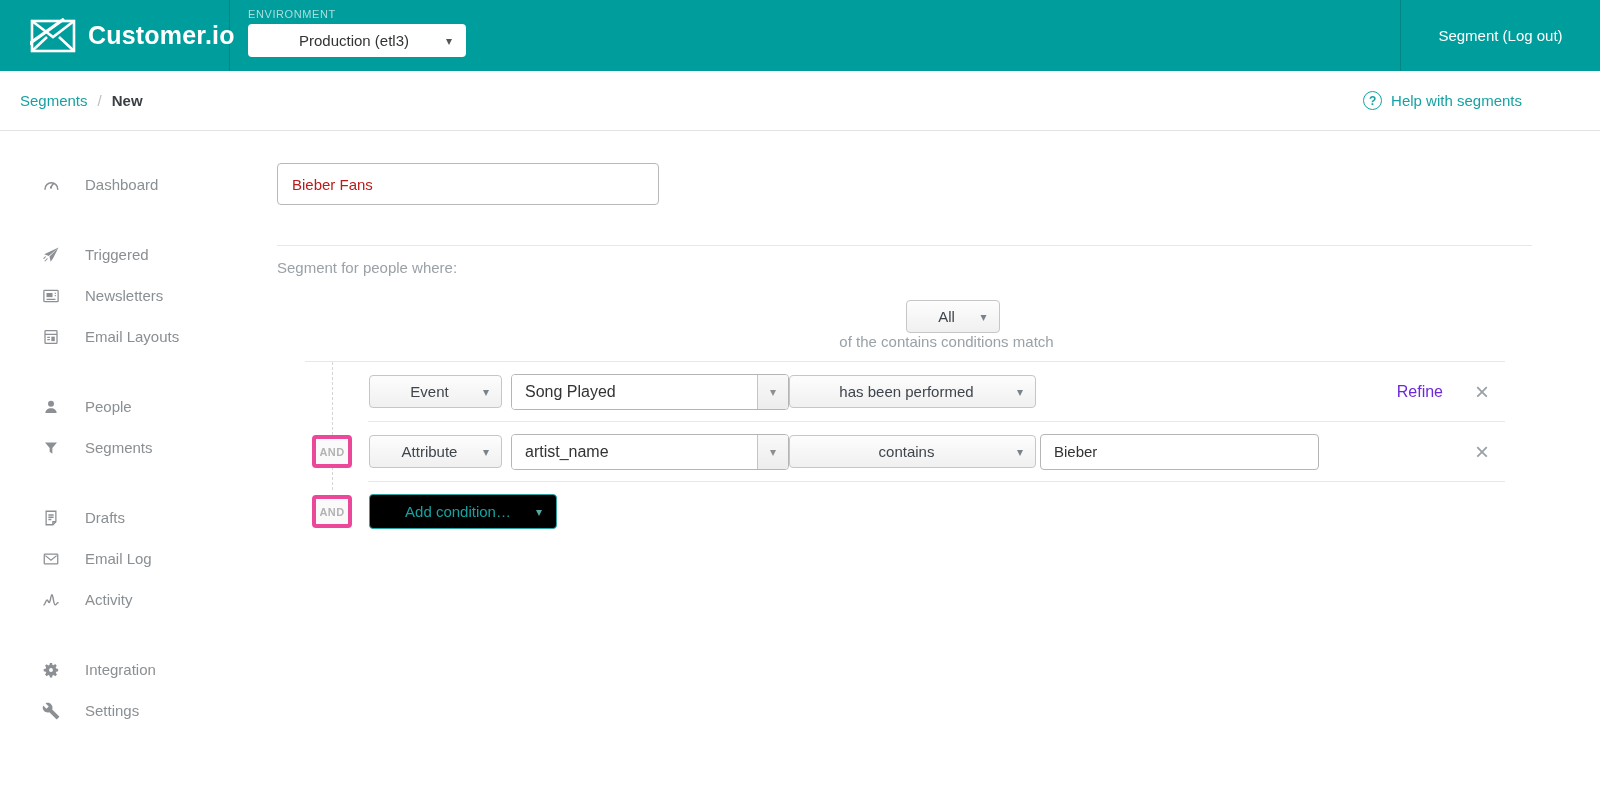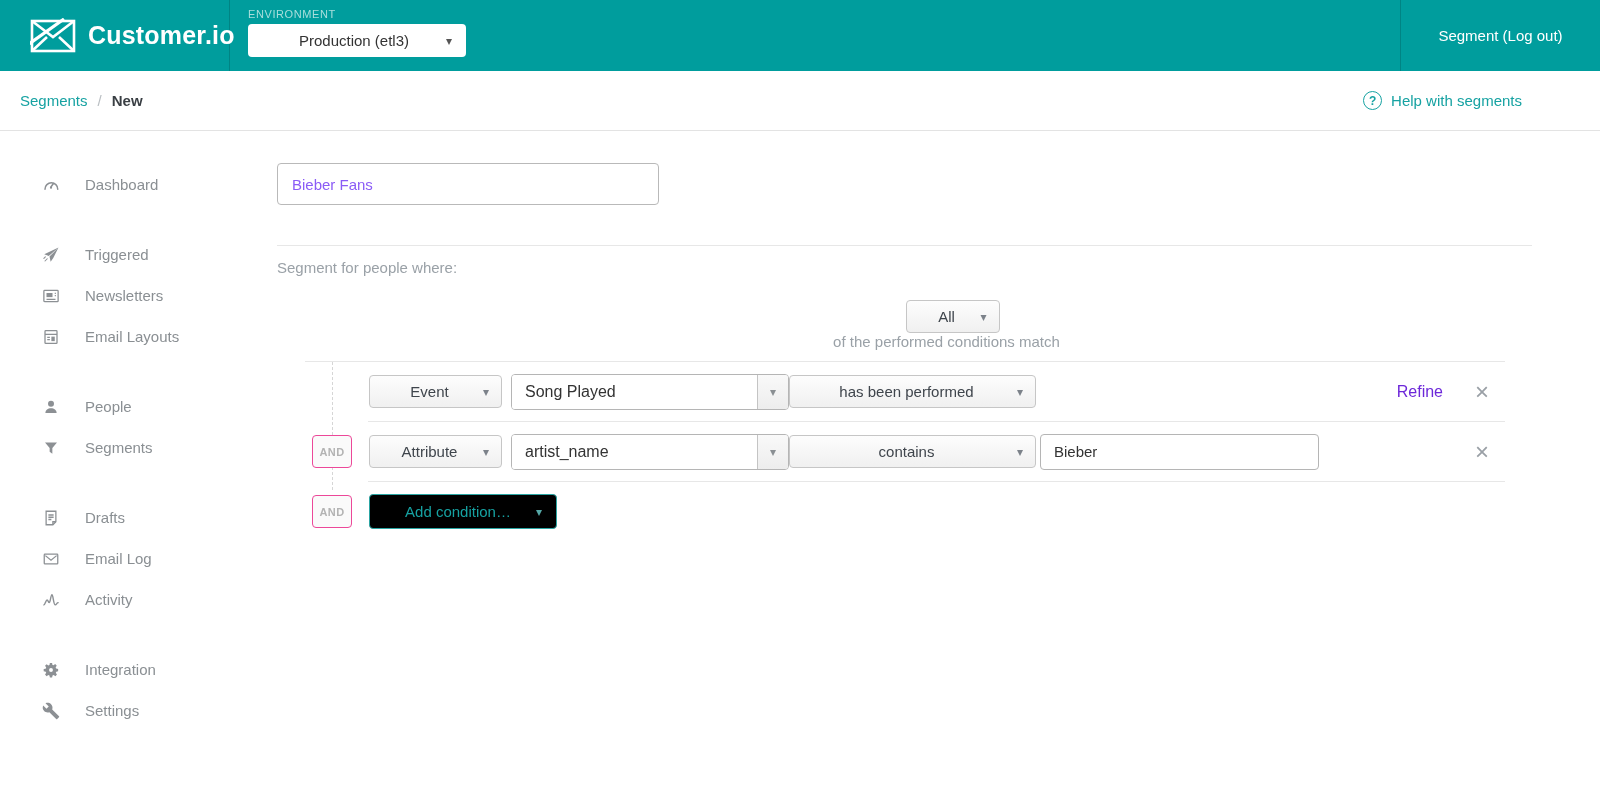--- a/index.html
+++ b/index.html
@@ -41,41 +41,41 @@
   .sidebar { width: 277px; padding-top: 33px; flex-shrink: 0; }
   .nav-group { margin-bottom: 29px; }
   .nav-item { height: 41px; display: flex; align-items: center; padding-left: 42px; cursor: pointer; }
   .nav-icon { width: 18px; height: 18px; display: flex; align-items: center;
     justify-content: center; flex-shrink: 0; }
   .nav-label { margin-left: 25px; color: #8a8f93; font-size: 15px; }
   .main { flex: 1; padding-top: 32px; }
 
   
   .name-input { width: 382px; height: 42px; border: 1px solid #b9b9b9; border-radius: 4px;
-    padding: 0 14px; font-size: 15px; color: #8b5cf6;
+    padding: 0 14px; font-size: 15px; color: #b91c1c;
     font-family: "Liberation Sans", "DejaVu Sans", sans-serif; outline: none; }
   .rule { border: none; border-top: 1px solid #e7e7e7; }
   .rule-top { margin-top: 40px; width: 1255px; }
   .intro { margin-top: 13px; color: #9aa1a7; font-size: 15px; }
   .match-row { margin-top: 24px; display: flex; align-items: center; flex-direction: column; }
   .gbtn { background: linear-gradient(#fdfdfd, #f0f0f0); border: 1px solid #c6c6c6;
     border-radius: 4px; display: flex; align-items: center; height: 33px;
     padding: 0 12px; cursor: pointer; color: #3f454c; font-size: 15px; }
   .gbtn .btn-text { flex: 1; text-align: center; padding: 0 4px; }
   .gbtn .caret { color: #7c828a; margin-left: 6px; }
   .all-btn { width: 94px; margin-left: 28px; }
   .match-suffix { margin-left: 16px; color: #9aa1a7; font-size: 15px; }
   .rule-match { margin-top: 11px; margin-left: 28px; width: 1200px; }
 
   .conditions { position: relative; }
   .dash-line { position: absolute; left: 55px; top: 0; height: 128px;
     border-left: 1px dashed #d6d6d6; }
   .cond-row { display: flex; align-items: center; height: 59px; width: 1228px; position: relative; }
   .and-slot { width: 40px; margin-left: 35px; flex-shrink: 0; }
-  .and-badge { width: 40px; height: 33px; background: #fafafa; border: 1px solid #ec4899;
+  .and-badge { width: 40px; height: 33px; background: #fafafa; border: 4px solid #ec4899;
     border-radius: 4px; color: #b3b3b3; font-size: 11px; font-weight: bold;
     display: flex; align-items: center; justify-content: center; letter-spacing: 0.4px; }
   .type-btn { margin-left: 17px; width: 133px; }
   .combo { margin-left: 9px; width: 278px; height: 36px; border: 1px solid #b5b5b5;
     border-radius: 4px; display: flex; overflow: hidden; background: #fff; }
   .combo-input { flex: 1; border: none; outline: none; padding: 0 13px; font-size: 16px;
     color: #333; font-family: "Liberation Sans", "DejaVu Sans", sans-serif; min-width: 0; }
   .combo-caret-btn { width: 31px; background: linear-gradient(#f9f9f9, #ededed);
     border-left: 1px solid #c4c4c4; display: flex; align-items: center;
     justify-content: center; cursor: pointer; }
@@ -255,21 +255,21 @@
 
     <hr class="rule rule-top">
 
     <div class="intro">Segment for people where:</div>
 
     <div class="match-row">
       <div class="gbtn all-btn">
         <span class="btn-text">All</span>
         <span class="caret">▾</span>
       </div>
-      <span class="match-suffix">of the performed conditions match</span>
+      <span class="match-suffix">of the contains conditions match</span>
     </div>
 
     <hr class="rule rule-match">
 
     <div class="conditions">
       <div class="dash-line"></div>
 
       <div class="cond-row">
         <div class="and-slot"></div>
         <div class="gbtn type-btn">

